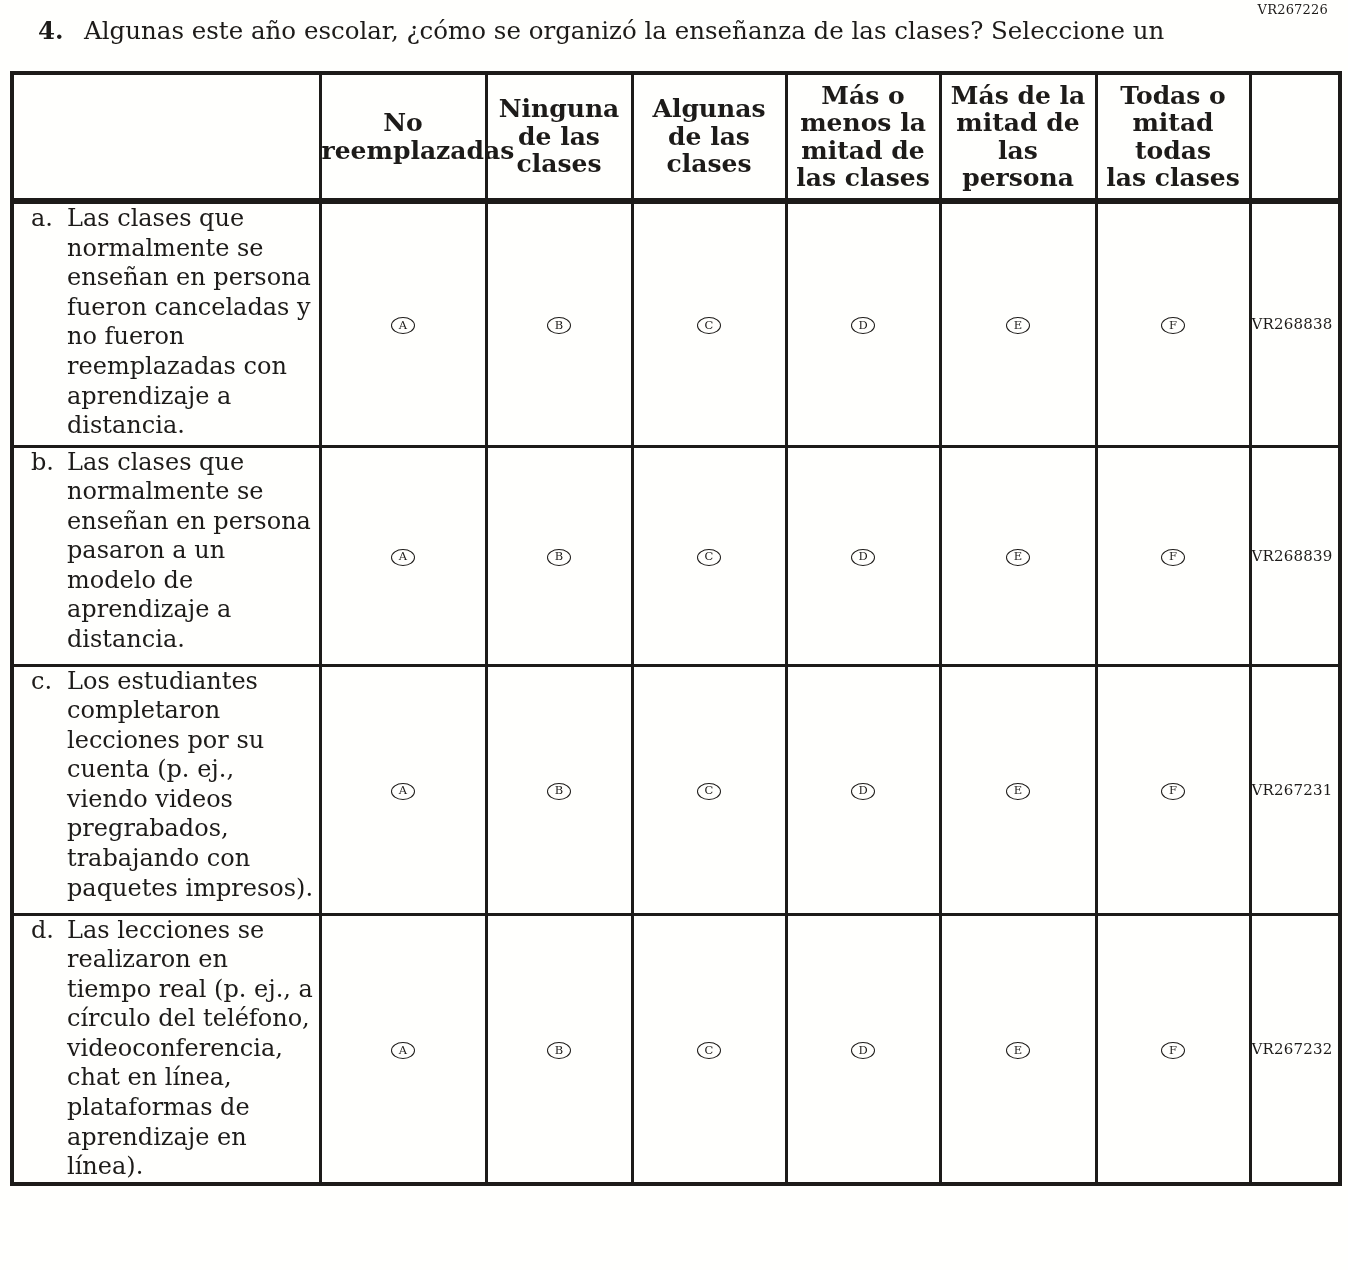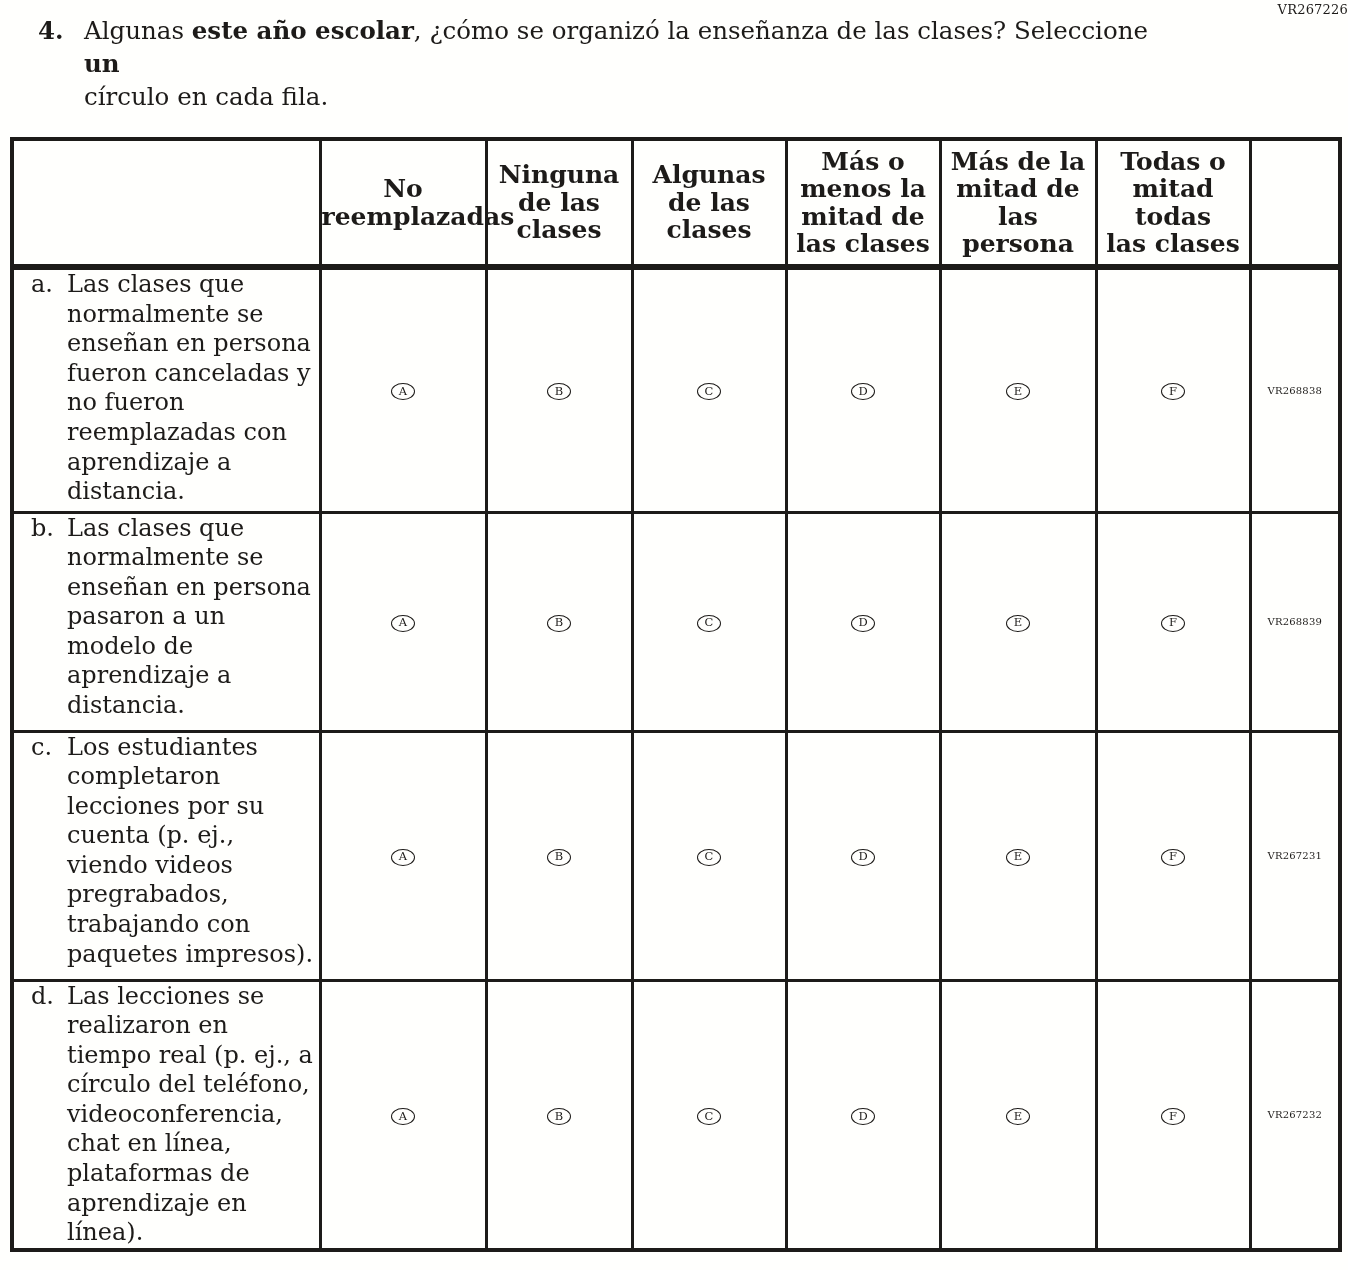--- a/index.html
+++ b/index.html
@@ -8,39 +8,39 @@
     width: 1348px; height: 1270px;
     background: #fffffd;
     color: #1d1b19;
     font-family: "DejaVu Serif", serif;
     position: relative;
     overflow: hidden;
   }
 
   .page-code {
     position: absolute;
-    top: 2px; right: 0;
+    top: 2px; right: 20px;
     font-size: 13px;
     letter-spacing: 0.2px;
   }
 
   .question {
     display: flex;
     margin: 14px 0 0 38px;
     width: 1140px;
     font-size: 24.5px;
     line-height: 33px;
   }
   .qnum {
     font-weight: bold;
     width: 46px;
     flex: 0 0 46px;
   }
   .qtext { flex: 1; }
-  .b { font-weight: bold; }
+  .b { font-weight: normal; }
 
   table.matrix {
     border-collapse: collapse;
     table-layout: fixed;
     width: 1328px;
     margin: 24px 0 0 10px;
     border: 4px solid #1d1b19;
   }
   table.matrix th, table.matrix td {
     border: 3px solid #1d1b19;
@@ -99,34 +99,34 @@
     border: 1.5px solid #1d1b19;
     border-radius: 50%;
     font-size: 11.5px;
     line-height: 1;
     font-family: "DejaVu Serif", serif;
     cursor: pointer;
     background: transparent;
   }
 
   td.code {
-    text-align: center;
+    text-align: left;
     vertical-align: middle;
-    font-size: 10px;
+    font-size: 15px;
     letter-spacing: 0.2px;
   }
 </style>
 </head>
 <body>
 
 <div class="page-code">VR267226</div>
 
 <div class="question">
   <div class="qnum">4.</div>
-  <div class="qtext"><span>Algunas </span><span class="b">este año escolar</span><span>, ¿cómo se organizó la enseñanza de las clases? Seleccione </span><span class="b">un</span><br><span>círculo en cada fila.</span></div>
+  <div class="qtext"><span>Algunas </span><span class="b">este año escolar</span><span>, ¿cómo se organizó la enseñanza de las clases? Seleccione </span><span class="b">un</span><br></div>
 </div>
 
 <table class="matrix">
   <colgroup>
     <col style="width:308px">
     <col style="width:166px">
     <col style="width:146px">
     <col style="width:154px">
     <col style="width:154px">
     <col style="width:156px">

